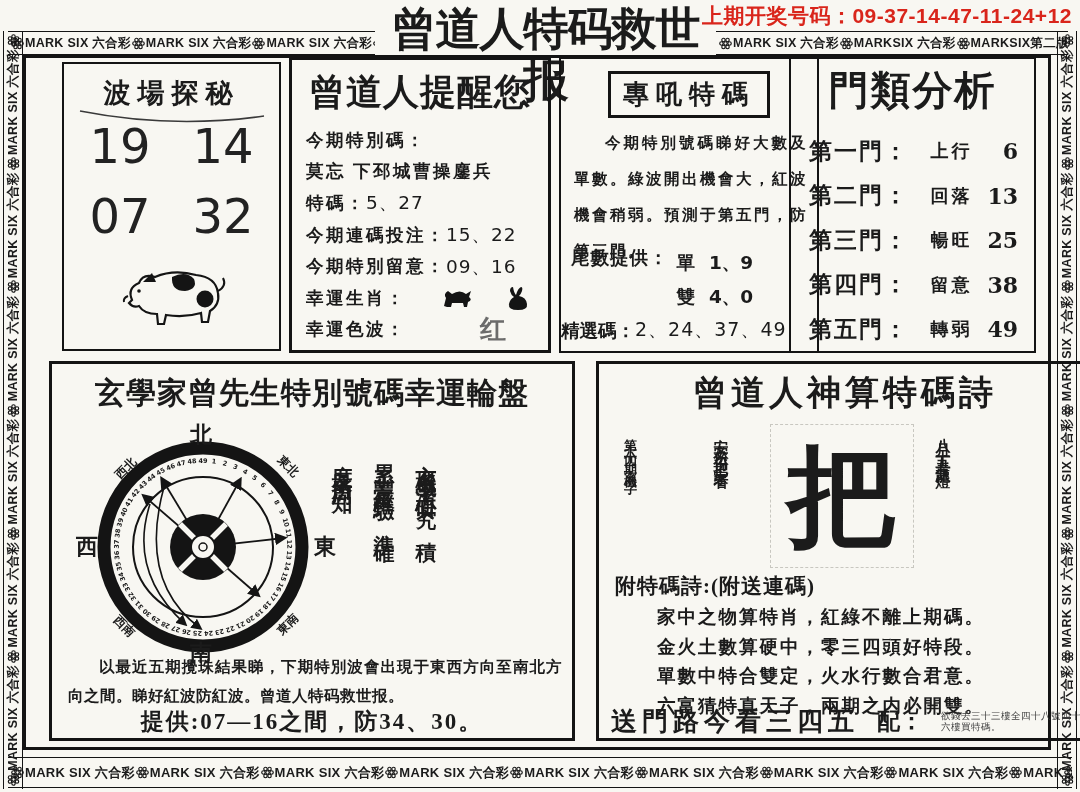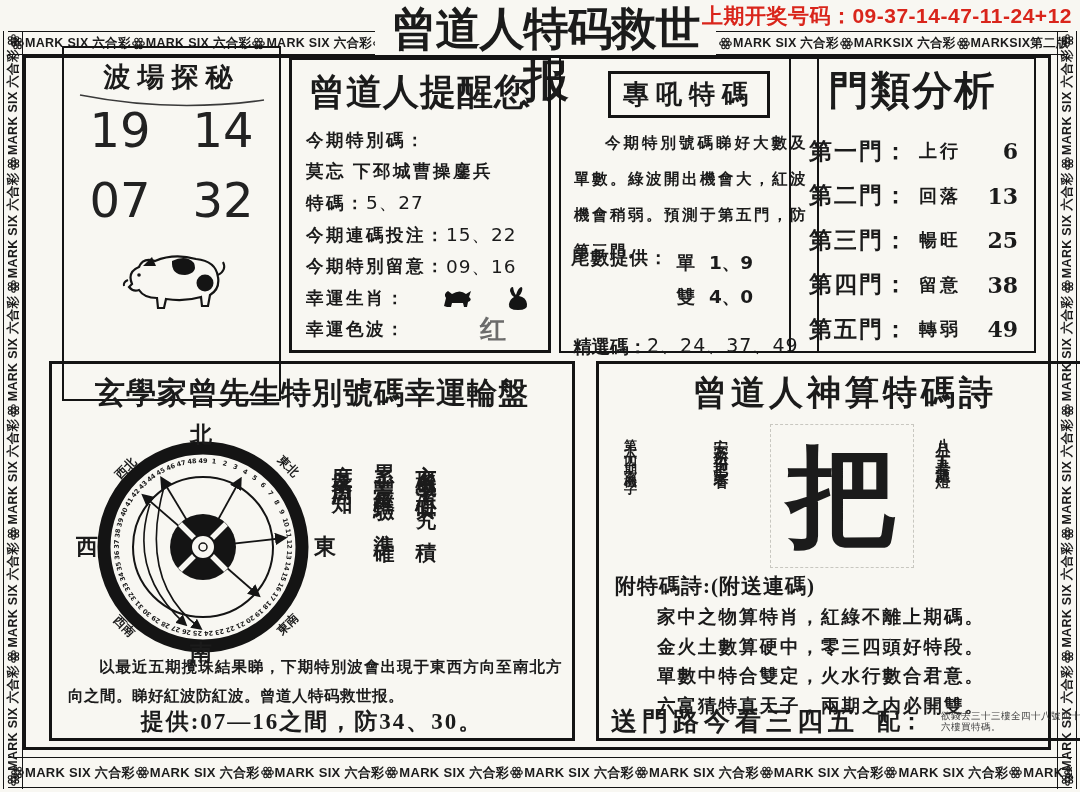--- a/index.html
+++ b/index.html
@@ -26,21 +26,21 @@
   .vwrap{width:20px;height:758px;top:31px;}
   #vl{left:3px;} #vr{left:1057px;}
   .vstrip{position:absolute;left:0;top:0;width:758px;height:20px;transform-origin:0 0;
           transform:rotate(-90deg) translateX(-758px);}
   .frame{left:23px;top:55px;width:1028px;height:695px;border:3px solid #141414;box-sizing:border-box;}
 
   
   .bx{position:absolute;box-sizing:border-box;border:2px solid #141414;}
 
   
-  #box-wave{left:62px;top:46px;width:219px;height:355px;}
+  #box-wave{left:62px;top:62px;width:219px;height:289px;}
   .wave-title{top:11px;width:100%;text-align:center;font-size:27px;font-weight:700;letter-spacing:7px;}
   .wave-arc{top:44px;left:10px;}
   .wave-row{width:100%;display:flex;justify-content:center;gap:42px;font-size:48px;color:#222;
             font-family:"DejaVu Sans",sans-serif;}
   #wrow0{top:54px;} #wrow1{top:124px;}
   .pig{left:48px;top:196px;}
 
   
   #box-remind{left:289px;top:57px;width:262px;height:296px;border-width:3px;}
   .remind-title{top:8px;width:100%;text-align:center;font-size:36px;letter-spacing:1px;}
@@ -53,30 +53,30 @@
   
   #box-special{left:559px;top:57px;width:260px;height:296px;border-width:2.5px;}
   .special-title{left:50%;transform:translateX(-50%);top:12px;border:3px solid #141414;padding:3px 12px;
                  font-size:26px;letter-spacing:7px;white-space:nowrap;}
   .special-body{top:66px;left:13px;right:9px;font-size:15.5px;line-height:36px;letter-spacing:2.5px;
                 font-weight:600;text-align:justify;text-indent:2em;}
   .tail-row{top:186px;left:10px;display:flex;align-items:flex-start;}
   .tail-label{font-size:18.5px;font-weight:800;letter-spacing:1px;white-space:nowrap;}
   .tail-cols{margin-left:8px;font-size:18.5px;font-weight:700;}
   .tail-cols>div{display:flex;gap:14px;height:34px;align-items:center;}
-  .select-row{top:258px;left:12px;font-size:18.5px;font-weight:800;display:flex;align-items:center;margin-top:16px;}
+  .select-row{top:258px;left:0;font-size:18.5px;font-weight:800;display:flex;align-items:center;}
   .select-row .num{font-weight:500;font-size:19px;letter-spacing:1px;}
 
   
   #box-cat{left:789px;top:57px;width:247px;height:296px;}
   .cat-title{top:4px;width:100%;text-align:center;font-size:40px;letter-spacing:2px;}
   .cat-rows{top:70px;left:18px;right:16px;}
   .cat-row{height:44.5px;display:flex;align-items:center;font-weight:700;}
   .cat-gate{font-size:23px;letter-spacing:2px;}
-  .cat-word{font-size:18px;margin-left:10px;letter-spacing:3px;flex:1;}
+  .cat-word{font-size:18px;margin-left:10px;letter-spacing:3px;flex:1;text-align:center;}
   .cat-num{font-size:22px;font-family:"DejaVu Serif",serif;font-weight:600;width:34px;text-align:right;}
 
   
   #box-wheel{left:49px;top:361px;width:526px;height:380px;border-width:3px;}
   .wheel-title{top:9px;width:100%;text-align:center;font-size:30px;letter-spacing:1px;}
   .wheel-svg{left:36px;top:68px;}
   .dir{font-size:22px;font-weight:800;font-family:"Liberation Sans",sans-serif;}
   .dir-n{left:138px;top:56px;} .dir-s{left:138px;top:274px;}
   .dir-w{left:24px;top:168px;} .dir-e{left:262px;top:168px;}
   .dirc{font-size:12px;font-weight:700;}

